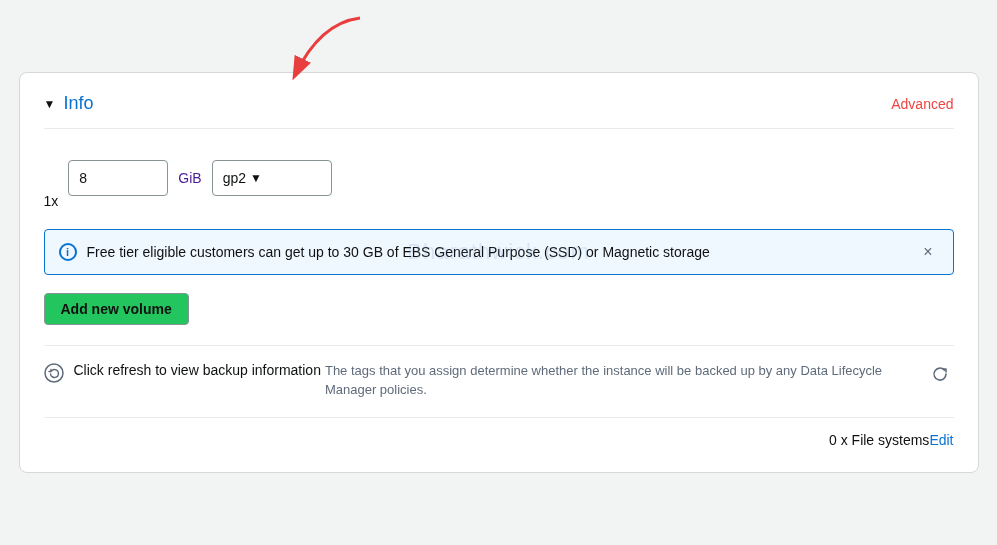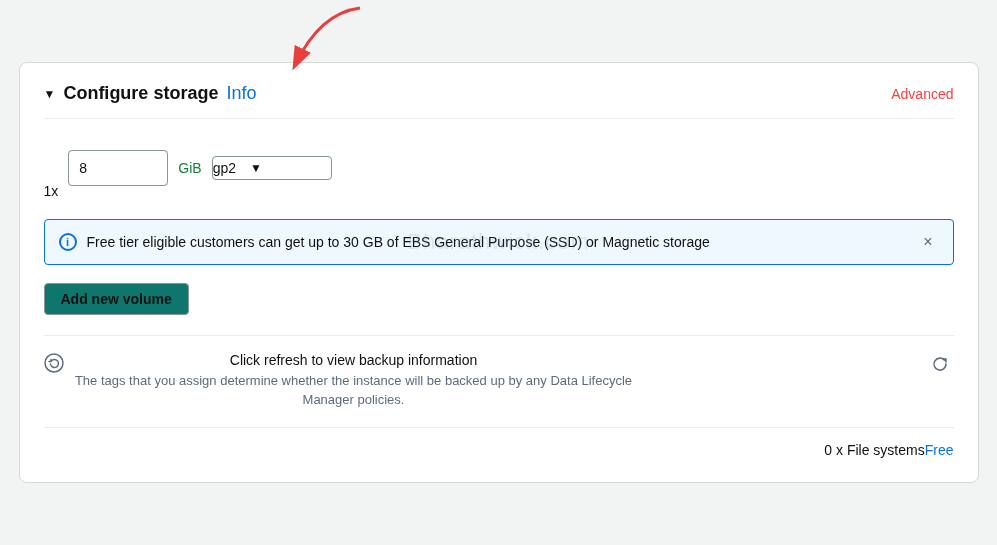--- a/index.html
+++ b/index.html
@@ -84,32 +84,32 @@
       border: 1px solid #879596;
       border-radius: 4px;
       padding: 0 10px;
       font-size: 14px;
       color: #0f1111;
       outline: none;
     }
 
     .unit-label {
       font-size: 14px;
-      color: #15803d;
+      color: #4c1d95;
     }
 
     .volume-type-select {
       display: flex;
       align-items: center;
       border: 1px solid #879596;
       border-radius: 4px;
       background: #fff;
-      height: 24px;
-      padding: 0 0;
-      gap: 14px;
+      height: 36px;
+      padding: 0 10px;
+      gap: 4px;
       cursor: pointer;
       min-width: 120px;
     }
 
     .volume-type-text {
       font-size: 14px;
       color: #0f1111;
     }
 
     .dropdown-arrow {
@@ -193,21 +193,21 @@
       white-space: nowrap;
       pointer-events: none;
       font-weight: 400;
       letter-spacing: 1px;
     }
 
     
     .add-volume-btn {
       border: 1px solid #879596;
       border-radius: 4px;
-      background: #0f766e;
+      background: #22c55e;
       padding: 7px 16px;
       font-size: 14px;
       font-weight: 600;
       color: #0f1111;
       cursor: pointer;
       margin-bottom: 20px;
     }
 
     
     .divider {
@@ -232,23 +232,22 @@
 
     .refresh-circle-icon {
       width: 20px;
       height: 20px;
       margin-top: 1px;
       flex-shrink: 0;
     }
 
     .backup-text-block {
       display: flex;
-      flex-direction: column;
+      flex-direction: row;
       gap: 4px;
-      text-align: center;
     }
 
     .backup-title {
       font-size: 14px;
       color: #0f1111;
       font-weight: 400;
     }
 
     .backup-description {
       font-size: 13px;
@@ -302,21 +301,20 @@
         </marker>
       </defs>
       <path d="M 100 5 Q 60 10 35 62" stroke="#e83e3e" stroke-width="3" fill="none" marker-end="url(#arrowhead)"></path>
     </svg>
   </div>
 
   
   <div class="card-header">
     <div class="card-header-left">
       <span class="collapse-icon">▼</span>
-      <span class="card-title">Configure storage</span>
       <a class="info-link">Info</a>
     </div>
     <a class="advanced-link">Advanced</a>
   </div>
 
   
   <div class="storage-row">
     <span class="multiplier-label">1x</span>
     <input class="size-input" type="text" value="8" style="">
     <span class="unit-label">GiB</span>
@@ -358,16 +356,16 @@
       <svg width="20" height="20" viewBox="0 0 20 20" fill="none" xmlns="http://www.w3.org/2000/svg">
         <path d="M16 10a6 6 0 1 1-1.5-3.9" stroke="#5f6b7a" stroke-width="1.6" fill="none" stroke-linecap="round"></path>
         <polyline points="13,5 16,5 16,8" stroke="#5f6b7a" stroke-width="1.6" fill="none" stroke-linecap="round" stroke-linejoin="round"></polyline>
       </svg>
     </button>
   </div>
 
   
   <div class="filesystems-row">
     <span class="filesystems-label">0 x File systems</span>
-    <a class="edit-link">Free</a>
+    <a class="edit-link">Edit</a>
   </div>
 
 </div>
 
 </body></html>

